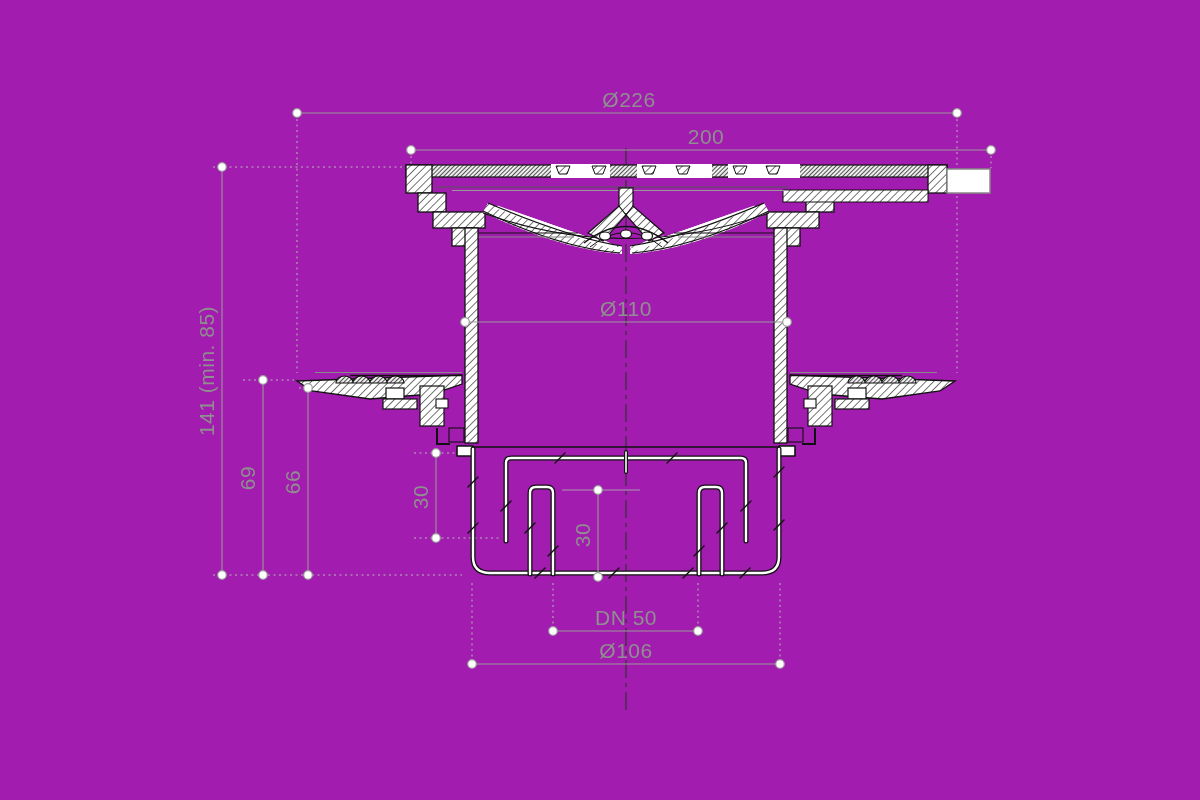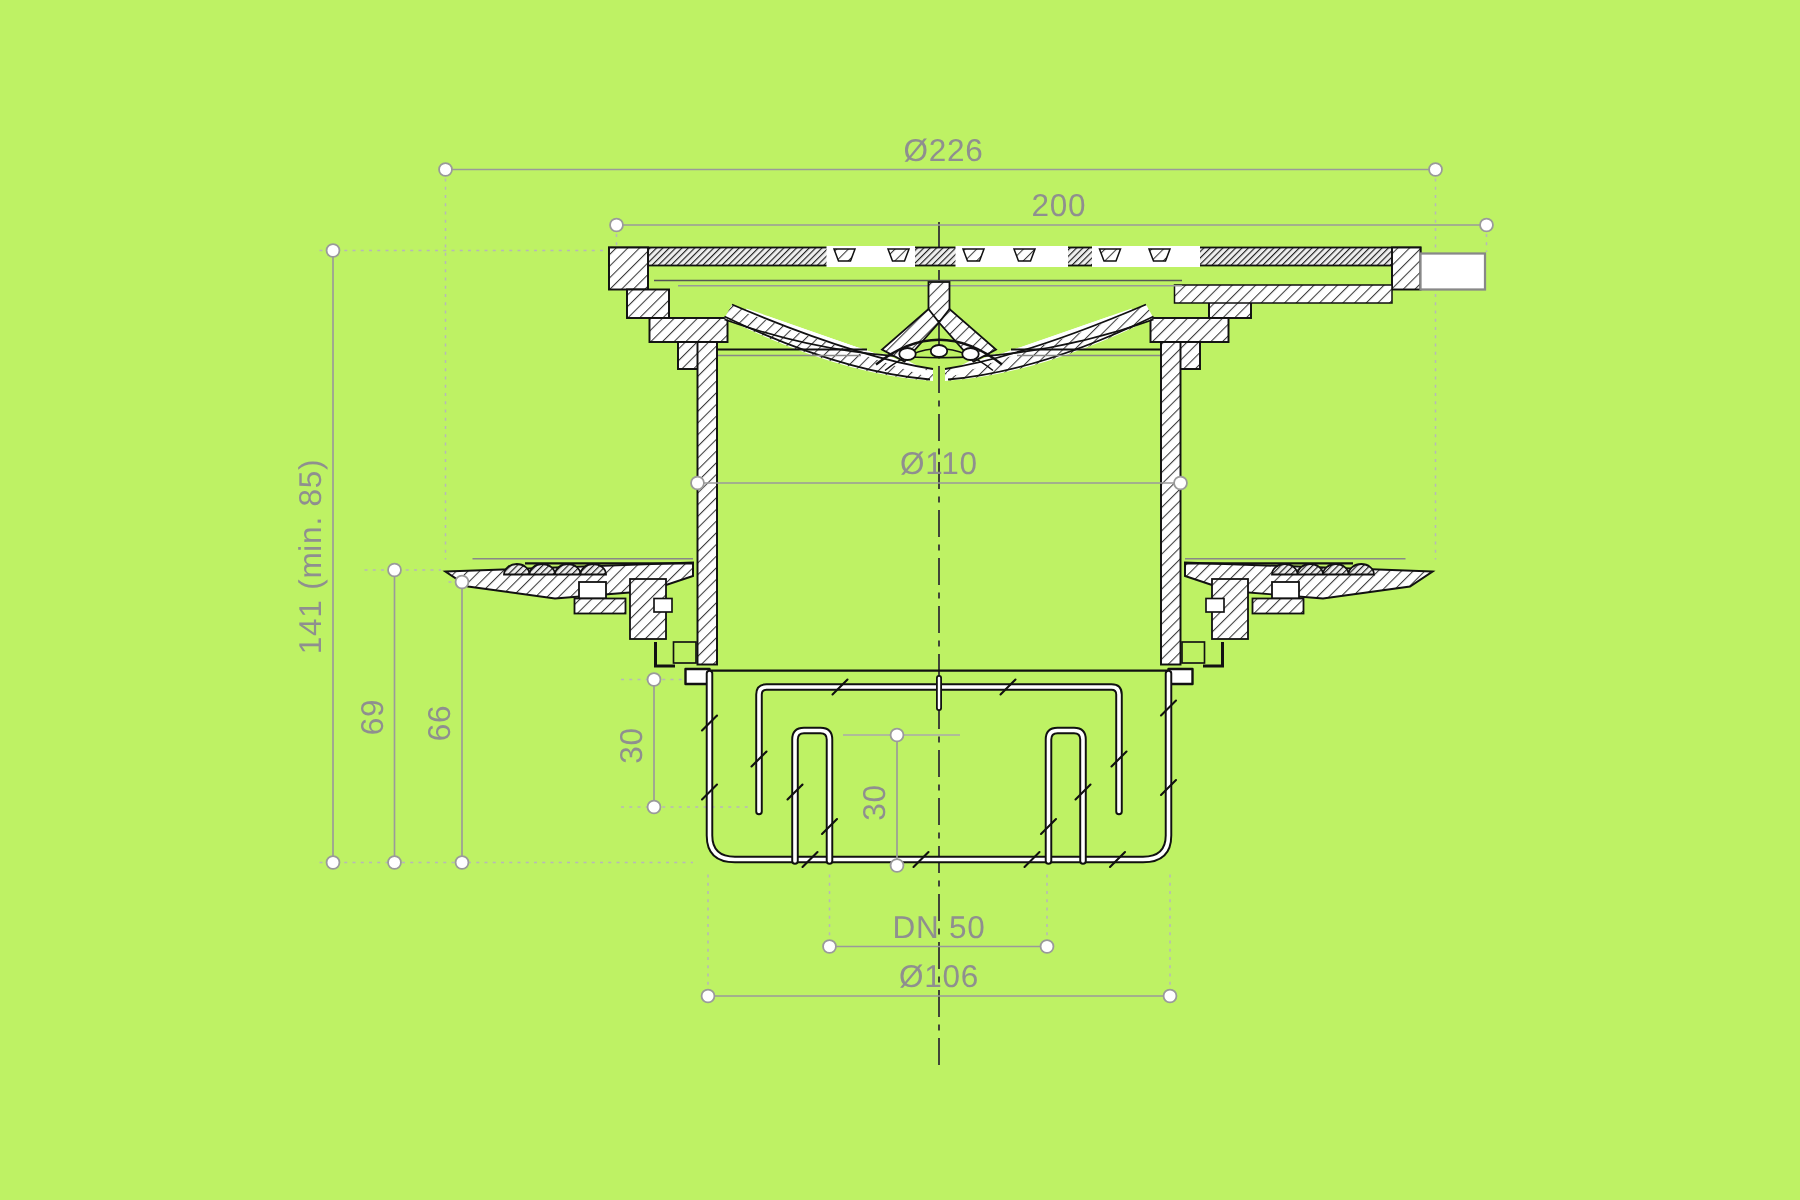--- a/index.html
+++ b/index.html
@@ -1,16 +1,16 @@
 <!DOCTYPE html>
 <html><head>
 <meta charset="utf-8">
 <style>
   html,body{margin:0;padding:0;background:#ffffff;}
-  .frame{width:1200px;height:800px;position:relative;background:#bef264;overflow:hidden;
+  .frame{width:1200px;height:800px;position:relative;background:#a21caf;overflow:hidden;
          font-family:"Liberation Sans", sans-serif;}
   svg{display:block;}
   text.dim{font-family:"Liberation Sans", sans-serif;font-size:21px;fill:#8f8f8f;letter-spacing:.5px;}
 </style>
 </head>
 <body>
 
 <div class="frame">
 <svg width="1200" height="800" viewBox="0 0 1200 800">
   <defs>

